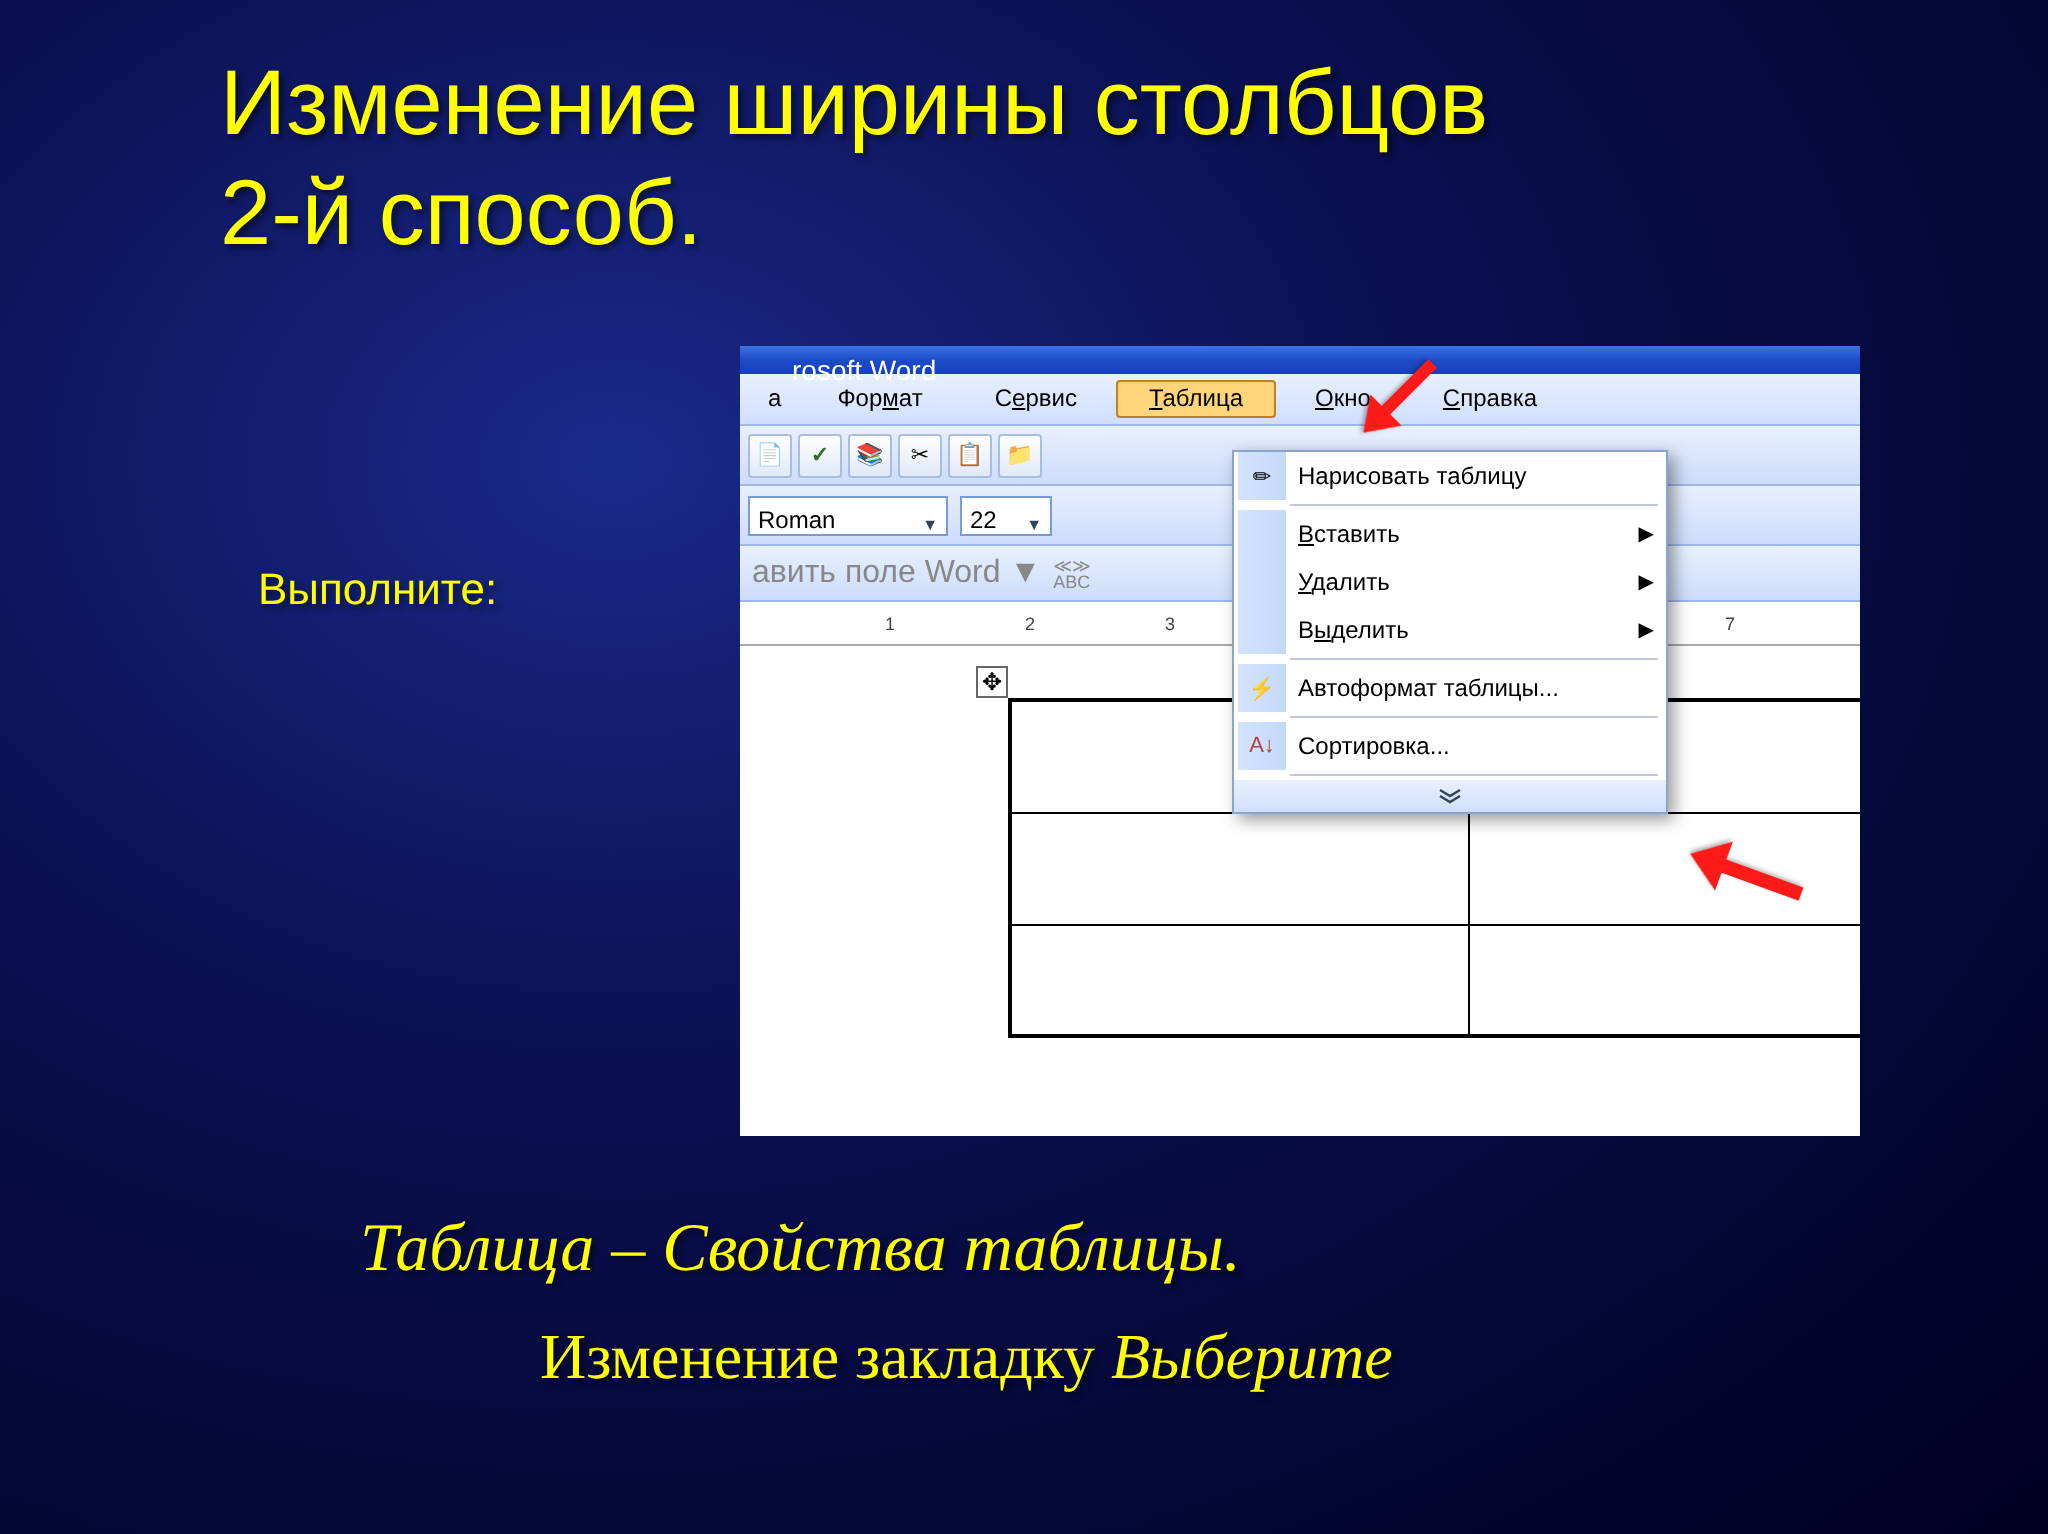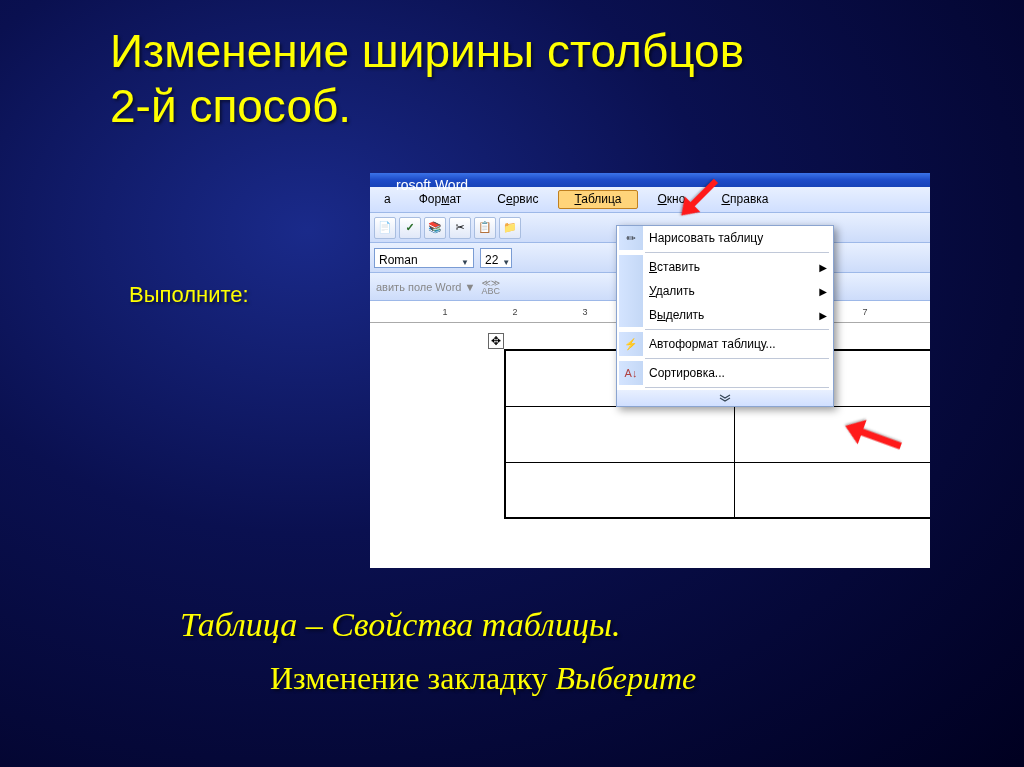--- a/index.html
+++ b/index.html
@@ -69,28 +69,28 @@
   .toolbar2 {
     background: linear-gradient(to bottom, #e8f0ff, #cddcfa);
     border-bottom: 1px solid #9db8e8;
     height: 30px;
     display: flex; align-items:center; gap:6px; padding:0 4px;
   }
   .font-sel, .size-sel {
     background:#fff; border:1px solid #7a9cd4; height:20px;
     display:flex;align-items:flex-end;padding:0 4px;font-size:12px;
   }
-  .font-sel{width:100px;} .size-sel{width:32px;}
+  .font-sel{width:100px;} .size-sel{width:46px;}
   .tri { font-size:8px;color:#345;margin-left:auto;padding-left:4px;}
   .toolbar3 {
     background: linear-gradient(to bottom, #e8f0ff, #cddcfa);
     border-bottom: 1px solid #9db8e8;
     height: 28px; display:flex;align-items:center;padding:0 6px;gap:6px;
   }
-  .field-btn{color:#888;font-size:11px;}
+  .field-btn{color:#888;font-size:16px;}
   .ruler {
     background:#fff;border-bottom:1px solid #aaa;height:22px;
     display:flex;align-items:center;font-size:9px;color:#444;
     padding-left:40px; position:relative;
   }
   .ruler span{display:inline-block;width:70px;text-align:center;}
   .doc-area {
     background:#fff; height:240px; position:relative; padding:20px 0 0 80px;
   }
   .move-handle{
@@ -232,21 +232,21 @@
         <span class="arrow">▶</span>
     </div>
     <div class="dd-item">
       <div class="dd-icon-col"></div>
       <span>В<u>ы</u>делить</span>
         <span class="arrow">▶</span>
     </div>
     <div class="dd-sep"></div>
     <div class="dd-item">
       <div class="dd-icon-col">⚡</div>
-      <span>Автоформат таблицу...</span>
+      <span>Автоформат таблицы...</span>
     </div>
     <div class="dd-sep"></div>
     <div class="dd-item">
       <div class="dd-icon-col" style="color:#b04040;">A↓</div>
       <span>Сортировка...</span>
     </div>
     <div class="dd-sep"></div>
     <div class="dd-expand">
       <svg viewBox="0 0 14 8">
           <path d="M2 1 L7 4 L12 1 M2 4 L7 7 L12 4" stroke="#345" fill="none" stroke-width="1.2"></path>

